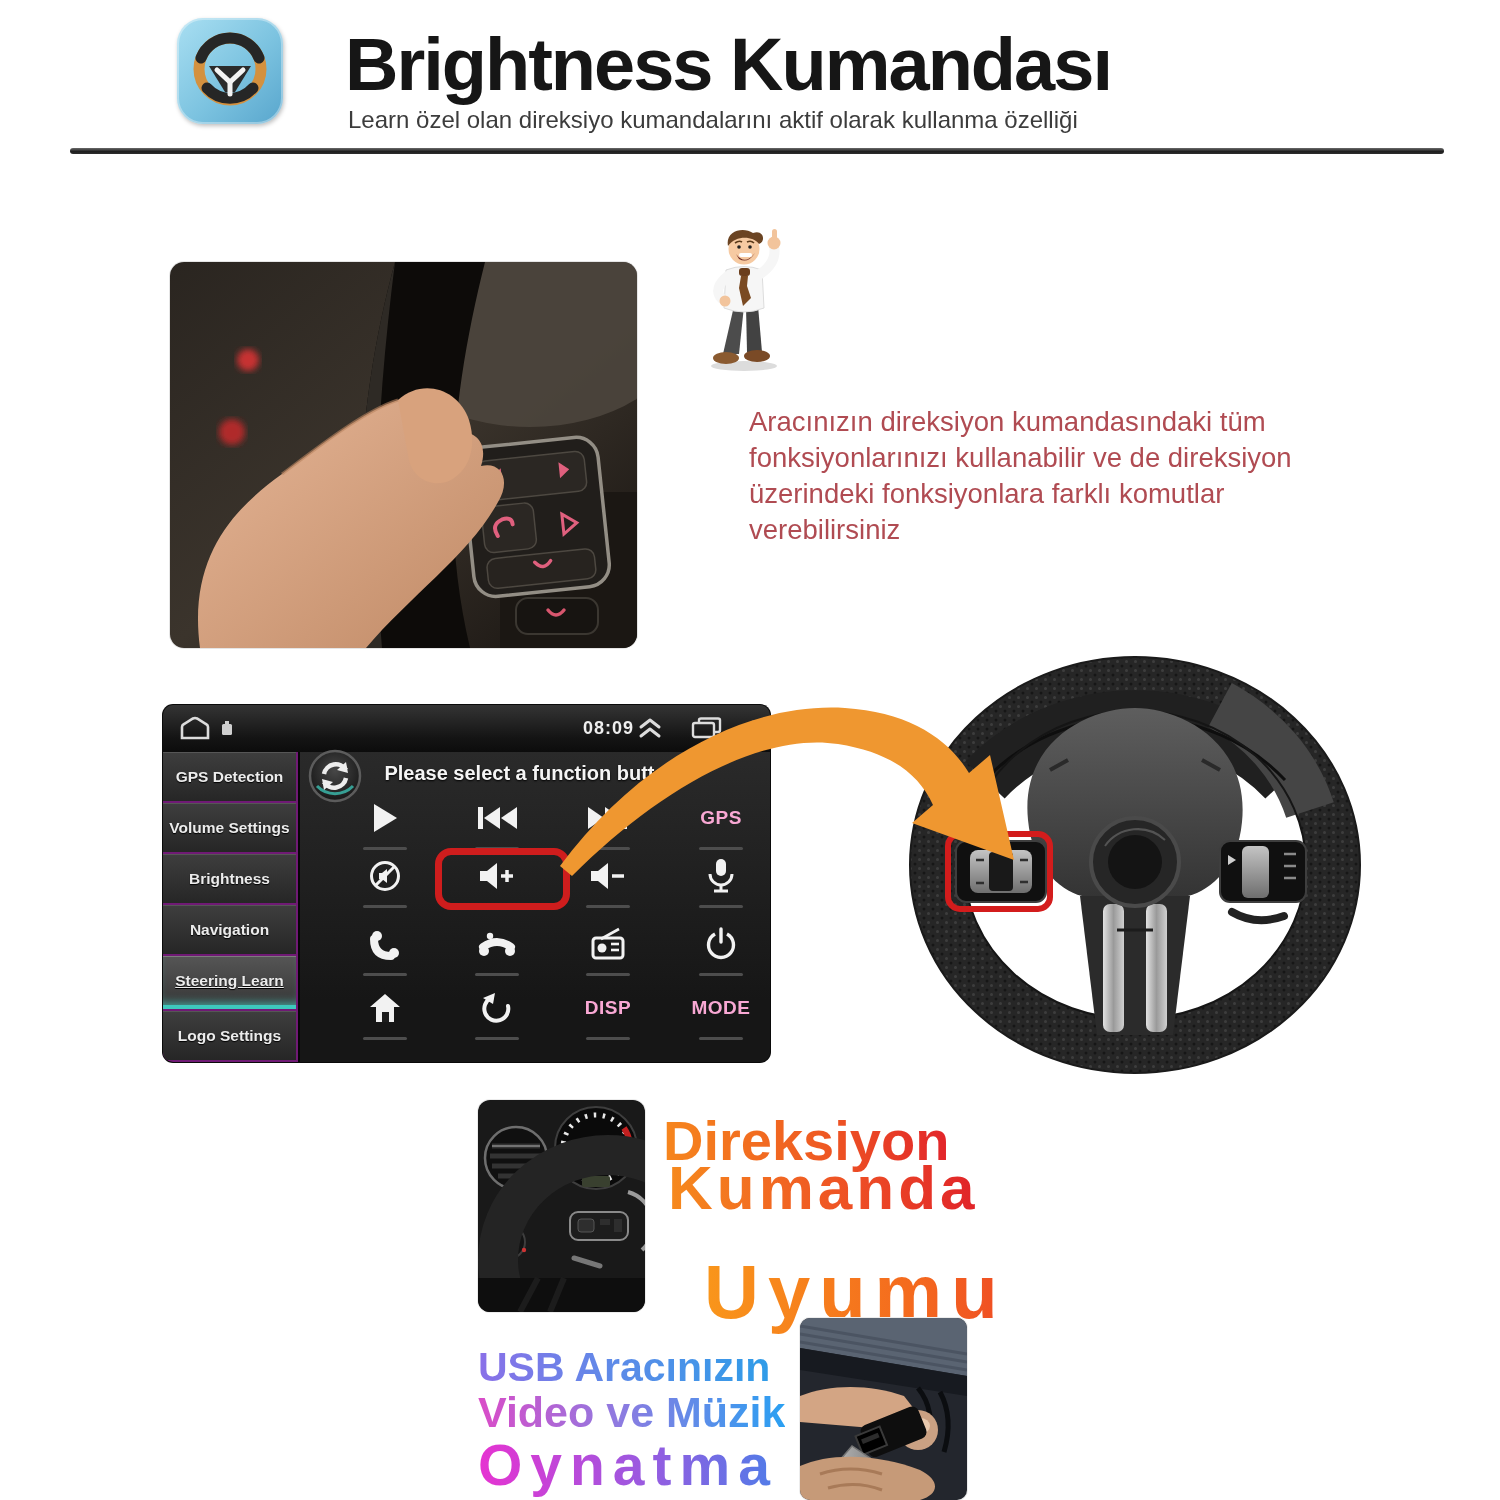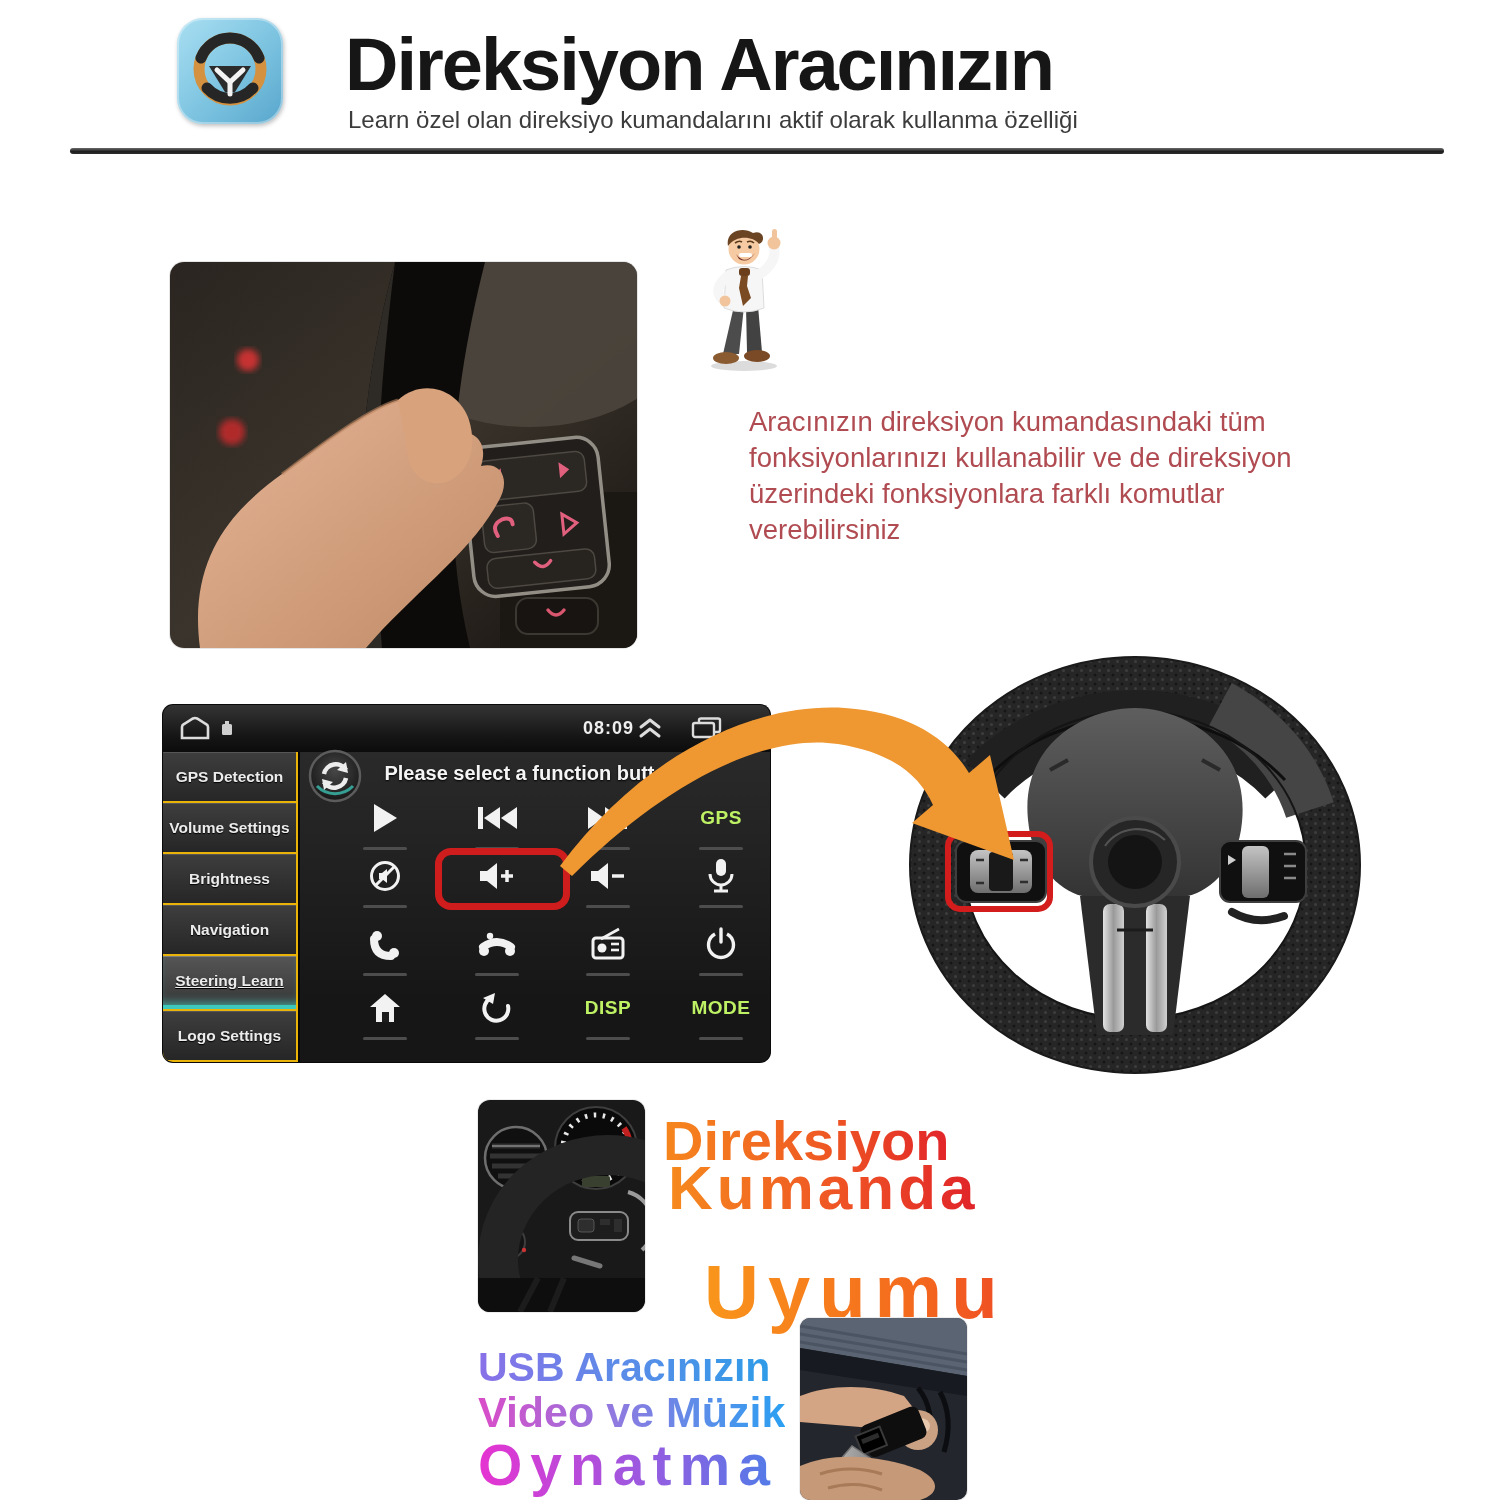--- a/index.html
+++ b/index.html
@@ -24,36 +24,36 @@
   .intro-text{left:749px;top:404px;color:#b04b52;font-size:27.5px;line-height:36px;
     font-weight:500;white-space:nowrap;}
 
   
   .head-unit{left:163px;top:705px;width:607px;height:357px;background:#0f0f0f;border-radius:10px;
     overflow:hidden;box-shadow:0 0 0 1px #0a0a0a;}
   .hu-statusbar{position:absolute;left:0;top:0;right:0;height:47px;
     background:linear-gradient(180deg,#343434,#141414 70%,#0c0c0c);border-bottom:1px solid #000;}
   .hu-time{position:absolute;left:420px;top:13px;color:#efefef;font-size:18px;font-weight:bold;letter-spacing:1px;text-align:right;}
   .hu-sb-ic{position:absolute;top:11px;}
-  .hu-sidebar{position:absolute;left:0;top:47px;bottom:0;width:135px;background:#eab308;
+  .hu-sidebar{position:absolute;left:0;top:47px;bottom:0;width:135px;background:#701a75;
     display:flex;flex-direction:column;}
   .hu-item{flex:1;margin:0 2px 2px 0;display:flex;align-items:center;justify-content:center;
     background:linear-gradient(180deg,#3e3e3e,#262626);box-shadow:inset 0 1px 0 #565656;
     color:#ececec;font-size:15.5px;font-weight:bold;text-shadow:0 1px 1px #000;white-space:nowrap;}
   .hu-item.selected{background:linear-gradient(180deg,#555,#383838);
     border-bottom:4px solid #3ec9bd;box-shadow:inset 0 1px 0 #7c7c7c,inset 0 -8px 10px -6px rgba(80,230,215,.65);text-decoration:underline;}
   .hu-main{position:absolute;left:135px;top:47px;right:0;bottom:0;
     background:linear-gradient(180deg,#2a2a2a,#161616 80%);border-left:2px solid #060606;}
   .hu-refresh{left:144px;top:43px;width:56px;height:56px;}
   .hu-prompt{left:137px;top:57px;width:470px;text-align:center;color:#f5f5f5;
     font-size:20px;font-weight:bold;text-shadow:0 1px 2px #000;}
   .hu-cell{width:90px;height:56px;display:flex;align-items:center;justify-content:center;}
   .hu-cell .ic{margin-bottom:8px;}
   .hu-cell .ul{position:absolute;bottom:0;left:23px;width:44px;height:3px;border-radius:2px;background:#4d4d4d;}
-  .hu-cell .cell-label{color:#bef264;font-weight:bold;font-size:19px;margin-bottom:8px;letter-spacing:.5px;}
+  .hu-cell .cell-label{color:#f9a8d4;font-weight:bold;font-size:19px;margin-bottom:8px;letter-spacing:.5px;}
   .c0{left:177px;} .c1{left:289px;} .c2{left:400px;} .c3{left:513px;}
   .r0{top:89px;} .r1{top:147px;} .r2{top:215px;} .r3{top:279px;}
   .red-box{left:272px;top:143px;width:135px;height:62px;border:7px solid #cf1d1d;border-radius:16px;
     box-sizing:border-box;z-index:5;}
 
   .arrow-svg{left:540px;top:650px;width:500px;height:260px;z-index:6;}
   .wheel-svg{left:890px;top:650px;width:480px;height:430px;z-index:2;}
 
   
   .photo-dash{left:478px;top:1100px;width:167px;height:212px;border-radius:12px;overflow:hidden;
@@ -83,21 +83,21 @@
   <div class="abs app-icon">
     <svg width="106" height="106" viewBox="0 0 106 106">
       <circle cx="53" cy="51" r="31" fill="none" stroke="#d4913f" stroke-width="11"></circle>
       <path d="M24 40 A31 31 0 0 1 82 40" fill="none" stroke="#262626" stroke-width="11" stroke-linecap="round"></path>
       <path d="M30 70 A31 31 0 0 0 76 70" fill="none" stroke="#262626" stroke-width="11" stroke-linecap="round"></path>
       <path d="M32 48 L74 48 L58 74 L48 74 Z" fill="#2b2b2b"></path>
       <path d="M40 52 L53 64 L66 52" fill="none" stroke="#f3f3f3" stroke-width="5" stroke-linecap="round"></path>
       <line x1="53" y1="64" x2="53" y2="76" stroke="#f3f3f3" stroke-width="5" stroke-linecap="round"></line>
     </svg>
   </div>
-  <div class="abs page-title">Direksiyon Aracınızın</div>
+  <div class="abs page-title">Brightness Kumandası</div>
   <div class="abs page-subtitle">Learn özel olan direksiyo kumandalarını aktif olarak kullanma özelliği</div>
   <div class="abs header-rule"></div>
 
   <div class="abs photo-hand">
     <svg width="467" height="386" viewBox="0 0 467 386">
       <defs>
         <linearGradient id="p1bg" x1="0" y1="0" x2="1" y2="1">
           <stop offset="0" stop-color="#2a2520"></stop>
             <stop offset=".5" stop-color="#3b342c"></stop>
             <stop offset="1" stop-color="#171310"></stop>

